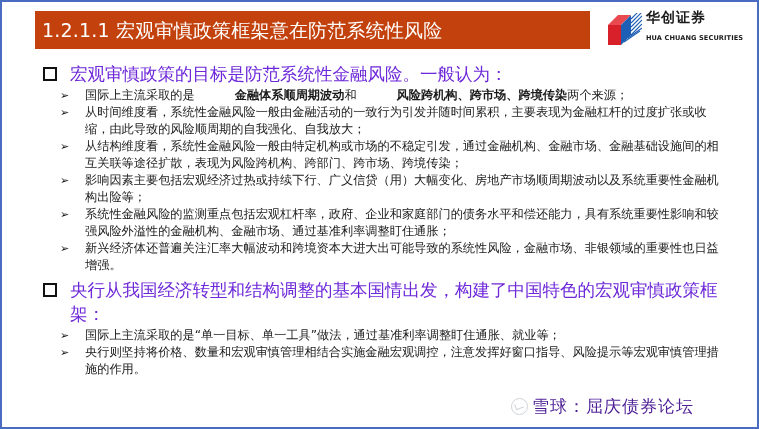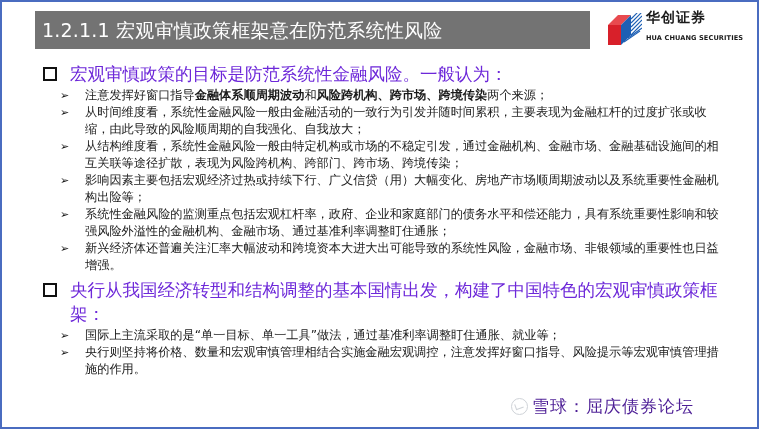--- a/index.html
+++ b/index.html
@@ -23,21 +23,21 @@
       border: 2px solid #4a6cc0;
       background: #ffffff;
       box-sizing: content-box;
     }
     .title-bar {
       position: absolute;
       left: 33px;
       top: 9px;
       width: 555px;
       height: 38px;
-      background: #737373;
+      background: #c2410c;
       color: #ffffff;
       font-size: 19px;
       line-height: 38px;
       padding-left: 7px;
       box-sizing: border-box;
       white-space: nowrap;
       letter-spacing: 0.2px;
     }
     .logo {
       position: absolute;
@@ -114,20 +114,21 @@
     .arrow {
       position: absolute;
       left: 20px;
       top: 0;
       font-size: 11px;
       line-height: 17px;
       color: #111111;
     }
     .item b {
       font-weight: bold;
+      margin-left: 40px;
     }
     .watermark {
       position: absolute;
       left: 509px;
       top: 393px;
       font-size: 17px;
       color: #4c1d95;
       white-space: nowrap;
       letter-spacing: 1px;
     }
@@ -185,21 +186,21 @@
   <div class="content">
 
     <div class="section">
       <div class="section-head">
         <span class="square-bullet"></span>
         <span>宏观审慎政策的目标是防范系统性金融风险。一般认为：</span>
       </div>
       <ul class="items">
         <li class="item">
           <span class="arrow">➢</span>
-          <span>注意发挥好窗口指导</span><b>金融体系顺周期波动</b><span>和</span><b>风险跨机构、跨市场、跨境传染</b><span>两个来源；</span>
+          <span>国际上主流采取的是</span><b>金融体系顺周期波动</b><span>和</span><b>风险跨机构、跨市场、跨境传染</b><span>两个来源；</span>
         </li>
         <li class="item">
           <span class="arrow">➢</span>
           <span>从时间维度看，系统性金融风险一般由金融活动的一致行为引发并随时间累积，主要表现为金融杠杆的过度扩张或收缩，由此导致的风险顺周期的自我强化、自我放大；</span>
         </li>
         <li class="item">
           <span class="arrow">➢</span>
           <span>从结构维度看，系统性金融风险一般由特定机构或市场的不稳定引发，通过金融机构、金融市场、金融基础设施间的相互关联等途径扩散，表现为风险跨机构、跨部门、跨市场、跨境传染；</span>
         </li>
         <li class="item">

